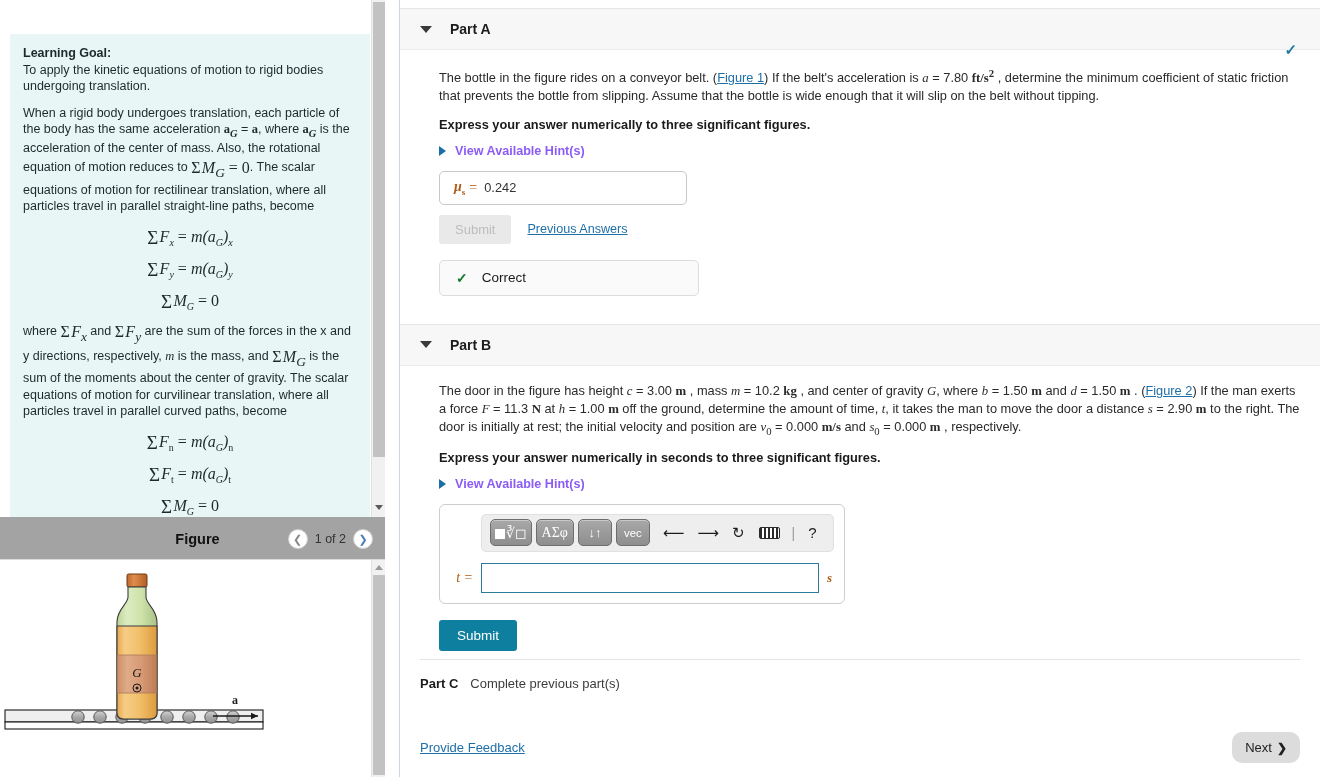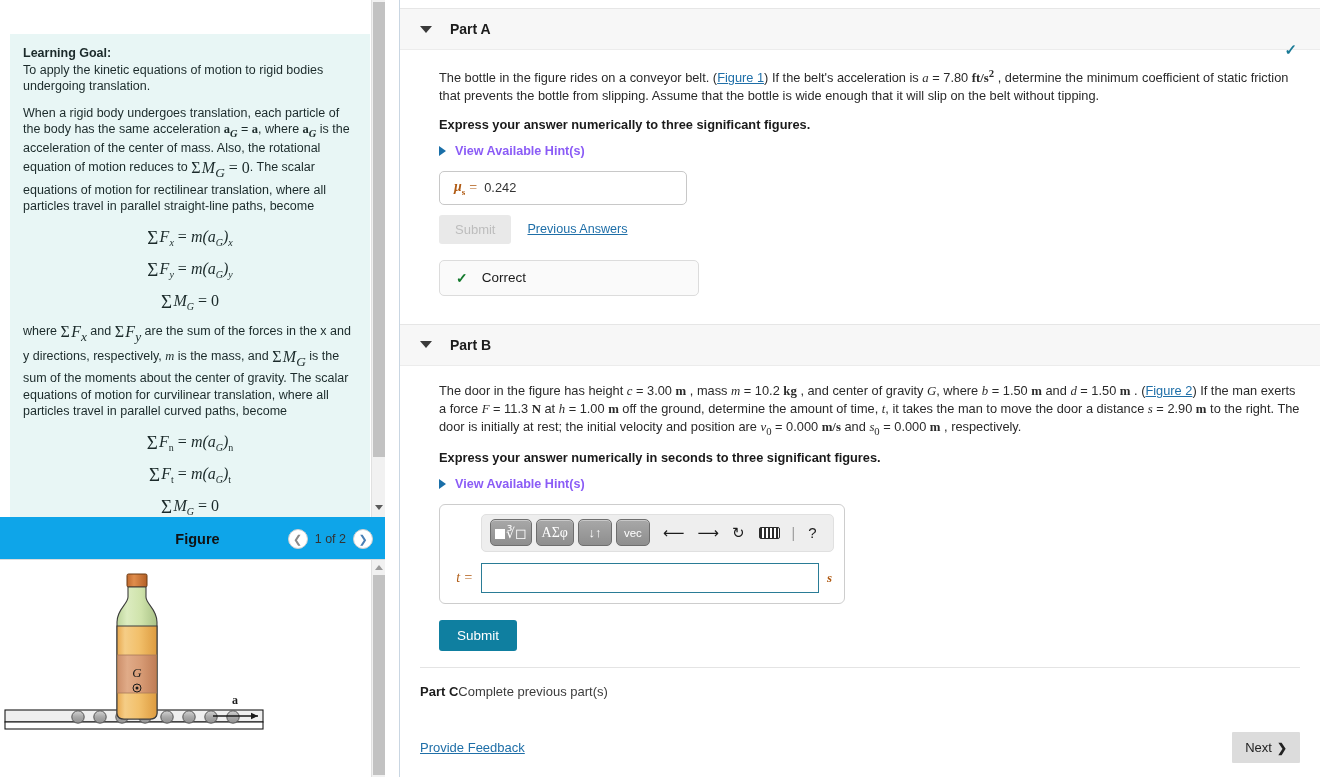--- a/index.html
+++ b/index.html
@@ -12,21 +12,21 @@
     font-size: 13px;
     color: #222;
   }
   .page { position: relative; width: 1320px; height: 777px; display: flex; }
 
   
   .left-col {
     width: 385px;
     height: 777px;
     position: relative;
-    background: #0ea5e9;
+    background: #a3a3a3;
     flex: 0 0 385px;
   }
   .intro-wrap {
     position: absolute;
     left: 0; top: 0;
     width: 385px; height: 517px;
     overflow: hidden;
     background: #fff;
   }
   .intro-box {
@@ -291,37 +291,37 @@
     font-family: "Liberation Sans", sans-serif;
   }
   .unit-s {
     font-family: "Liberation Serif", serif;
     font-style: italic; font-weight: bold;
     font-size: 13px; color: #b05a12;
   }
 
   .partc-row {
     border-top: 1px solid #e4e4e4;
-    margin: 16px 20px 0 20px;
+    margin: 8px 20px 0 20px;
     padding: 16px 0 0 0;
-    display: flex; align-items: baseline; 
+    display: flex; align-items: baseline; gap: 12px;
   }
   .partc-label { font-weight: bold; font-size: 13px; color: #1c1c1c; }
   .partc-text { font-size: 13px; color: #3c3c3c; }
 
   .footer-row {
     position: absolute; left: 0; bottom: 22px;
     width: 920px;
     padding: 0 20px 0 20px;
     display: flex; align-items: center; justify-content: space-between;
   }
   .feedback-link { color: #1f6fa8; text-decoration: underline; font-size: 13px; cursor: pointer; }
   .btn-next {
     background: #dcdcdc; color: #222;
-    border: none; border-radius: 1px;
+    border: none; border-radius: 10px;
     padding: 8px 13px; font-size: 13px;
     display: flex; align-items: center; gap: 5px;
     font-family: "Liberation Sans", sans-serif;
     cursor: pointer;
   }
   .chev { font-size: 12px; font-weight: bold; }
 </style>
 </head>
 <body>
 

